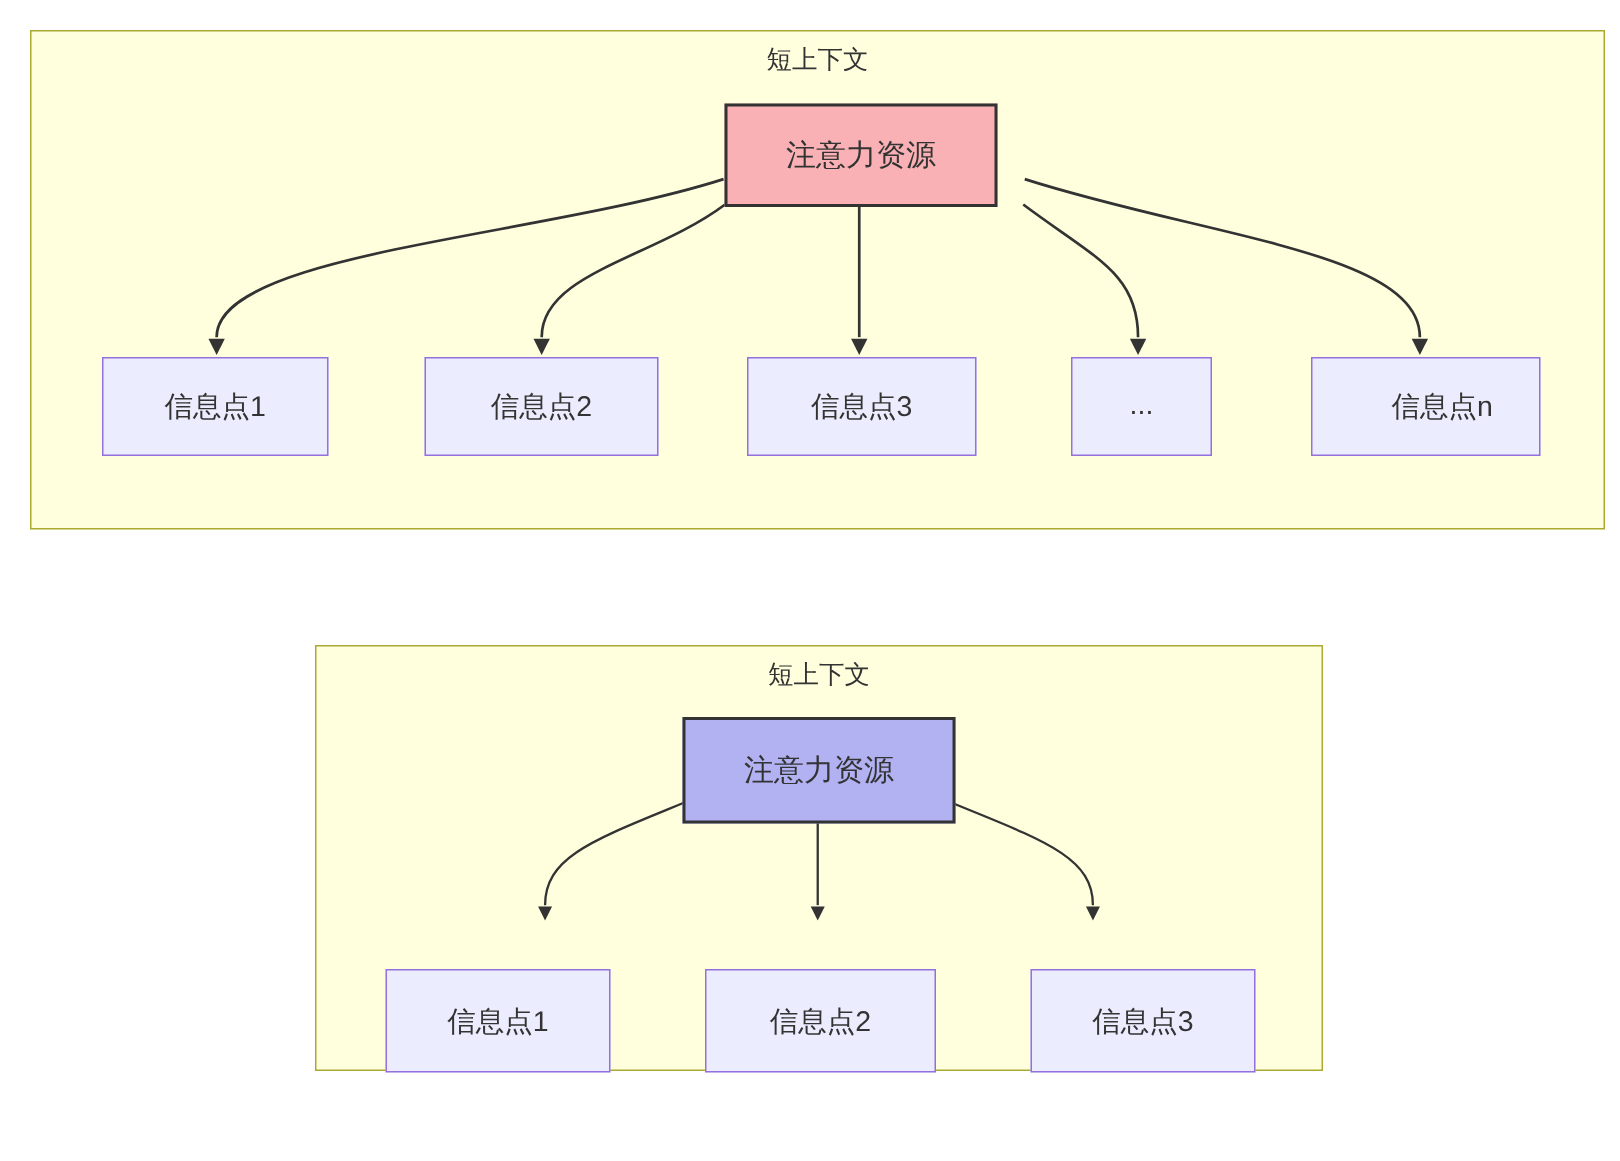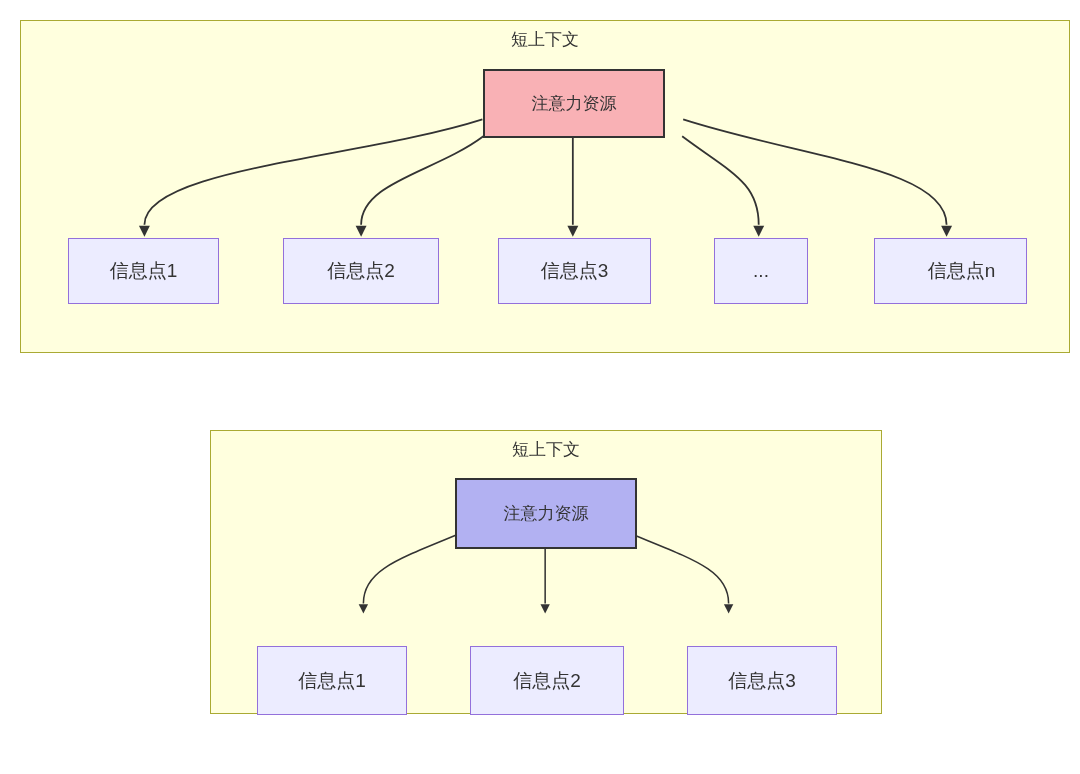--- a/index.html
+++ b/index.html
@@ -52,21 +52,21 @@
   .node {
     position: absolute;
     display: flex;
     align-items: center;
     justify-content: center;
     font-size: 19px;
     text-align: center;
   }
   .attention-node {
     border: 2px solid var(--attention-border);
-    font-size: 17px;
+    font-size: 20px;
     text-align: right;
   }
   .attention-node.long { background: var(--attention-long-fill); }
   .attention-node.short { background: var(--attention-short-fill); }
   .info-node {
     background: var(--info-fill);
     border: 1.5px solid var(--info-border);
   }
 </style>
 </head>

